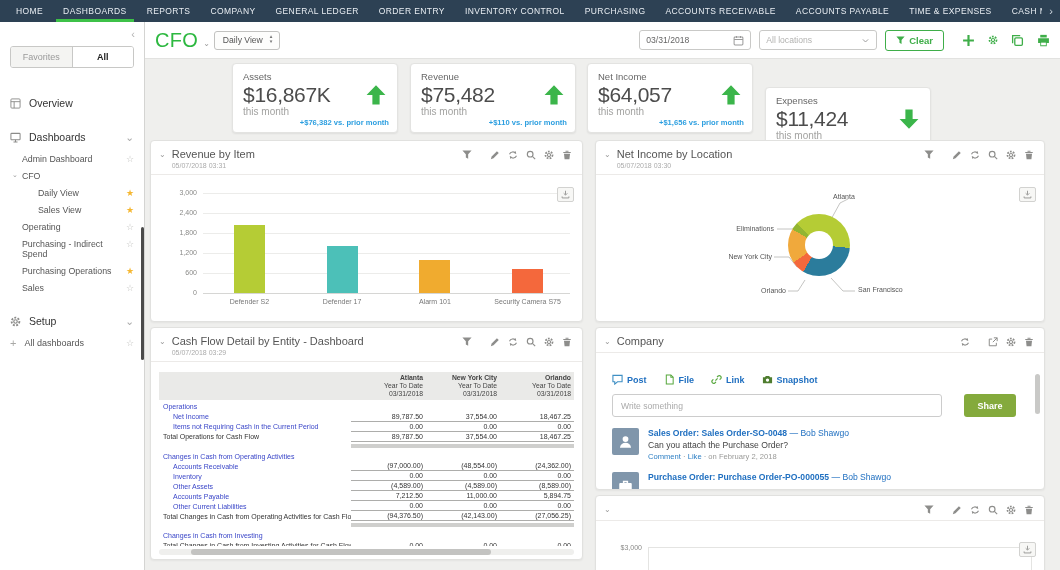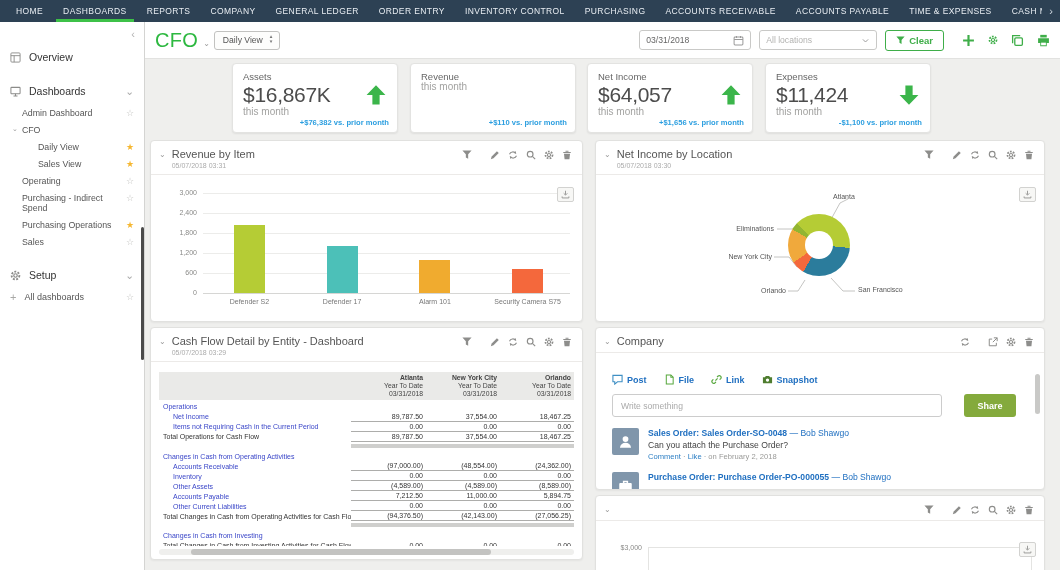--- a/index.html
+++ b/index.html
@@ -148,20 +148,24 @@
         <div class="nav-item">ACCOUNTS RECEIVABLE</div>
         <div class="nav-item">ACCOUNTS PAYABLE</div>
         <div class="nav-item">TIME &amp; EXPENSES</div>
         <div class="nav-item">CASH MANAGEMENT</div>
       </div>
     <span class="nav-more">›</span>
   </nav>
 
   <aside class="sidebar">
     <span class="collapse">‹</span>
+    <div class="seg">
+      <button class="seg-btn">Favorites</button>
+      <button class="seg-btn active">All</button>
+    </div>
     <div class="side-list">
       <div class="side-row side-head">
         <span class="icon">
             <svg width="11" height="11" viewBox="0 0 12 12" fill="currentColor">
               <rect x="1" y="1" width="10" height="10" rx="1" fill="none" stroke="currentColor"></rect>
               <path d="M1 4h10M4.5 4v7" stroke="currentColor" fill="none"></path>
             </svg>
           </span>
         <span>Overview</span>
       </div>
@@ -314,37 +318,45 @@
               <svg width="22" height="22" viewBox="0 0 14 14" fill="#3bb54a">
                 <path d="M7 0.8L13 7H9.3v6H4.7V7H1z"></path>
               </svg>
             </span>
           </div>
           <div class="kpi-period">this month</div>
           <div class="kpi-change">+$76,382 vs. prior month</div>
         </div>
         <div class="kpi-card" style="left: 265px;">
           <div class="kpi-label">Revenue</div>
+          <div class="kpi-valrow">
+            <span class="kpi-value">$75,482</span>
+            <span class="icon">
+              <svg width="22" height="22" viewBox="0 0 14 14" fill="#3bb54a">
+                <path d="M7 0.8L13 7H9.3v6H4.7V7H1z"></path>
+              </svg>
+            </span>
+          </div>
           <div class="kpi-period">this month</div>
           <div class="kpi-change">+$110 vs. prior month</div>
         </div>
         <div class="kpi-card" style="left: 442px;">
           <div class="kpi-label">Net Income</div>
           <div class="kpi-valrow">
             <span class="kpi-value">$64,057</span>
             <span class="icon">
               <svg width="22" height="22" viewBox="0 0 14 14" fill="#3bb54a">
                 <path d="M7 0.8L13 7H9.3v6H4.7V7H1z"></path>
               </svg>
             </span>
           </div>
           <div class="kpi-period">this month</div>
           <div class="kpi-change">+$1,656 vs. prior month</div>
         </div>
-        <div class="kpi-card" style="left: 620px;">
+        <div class="kpi-card" style="left: 620px; margin-top: 24px;">
           <div class="kpi-label">Expenses</div>
           <div class="kpi-valrow">
             <span class="kpi-value">$11,424</span>
             <span class="icon">
               <svg width="22" height="22" viewBox="0 0 14 14" fill="#3bb54a">
                 <path d="M7 13.2L1 7h3.7V1h4.6v6H13z"></path>
               </svg>
             </span>
           </div>
           <div class="kpi-period">this month</div>

